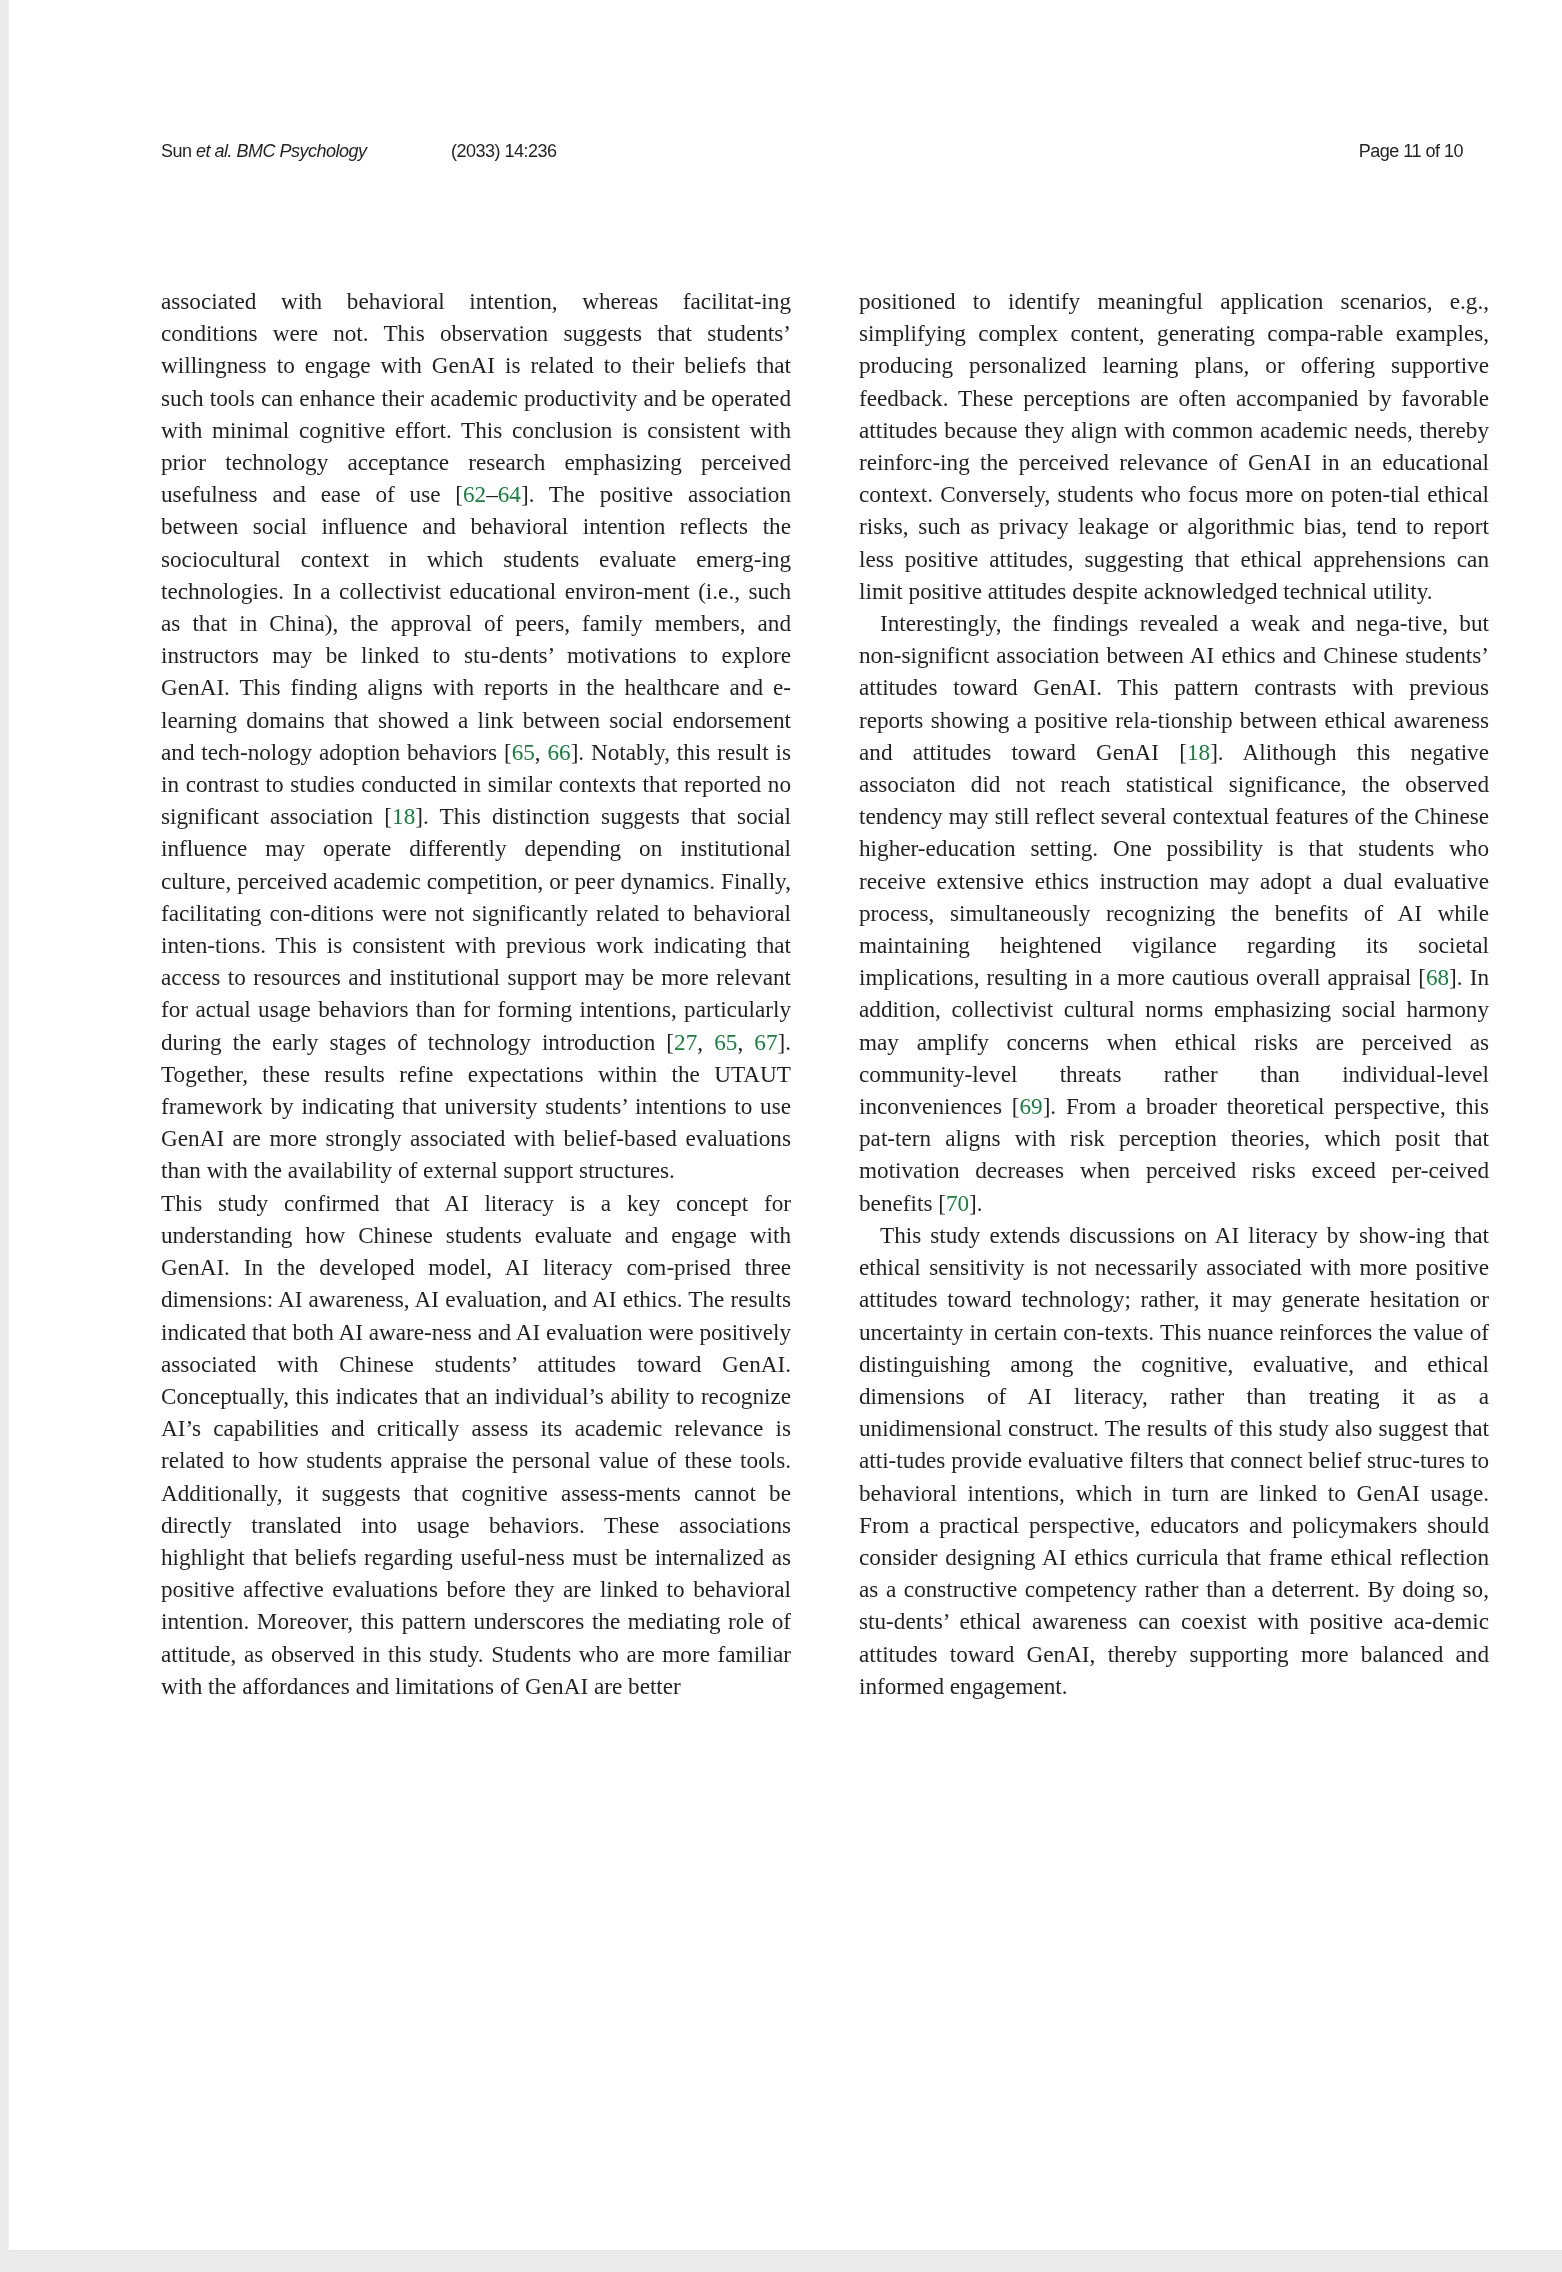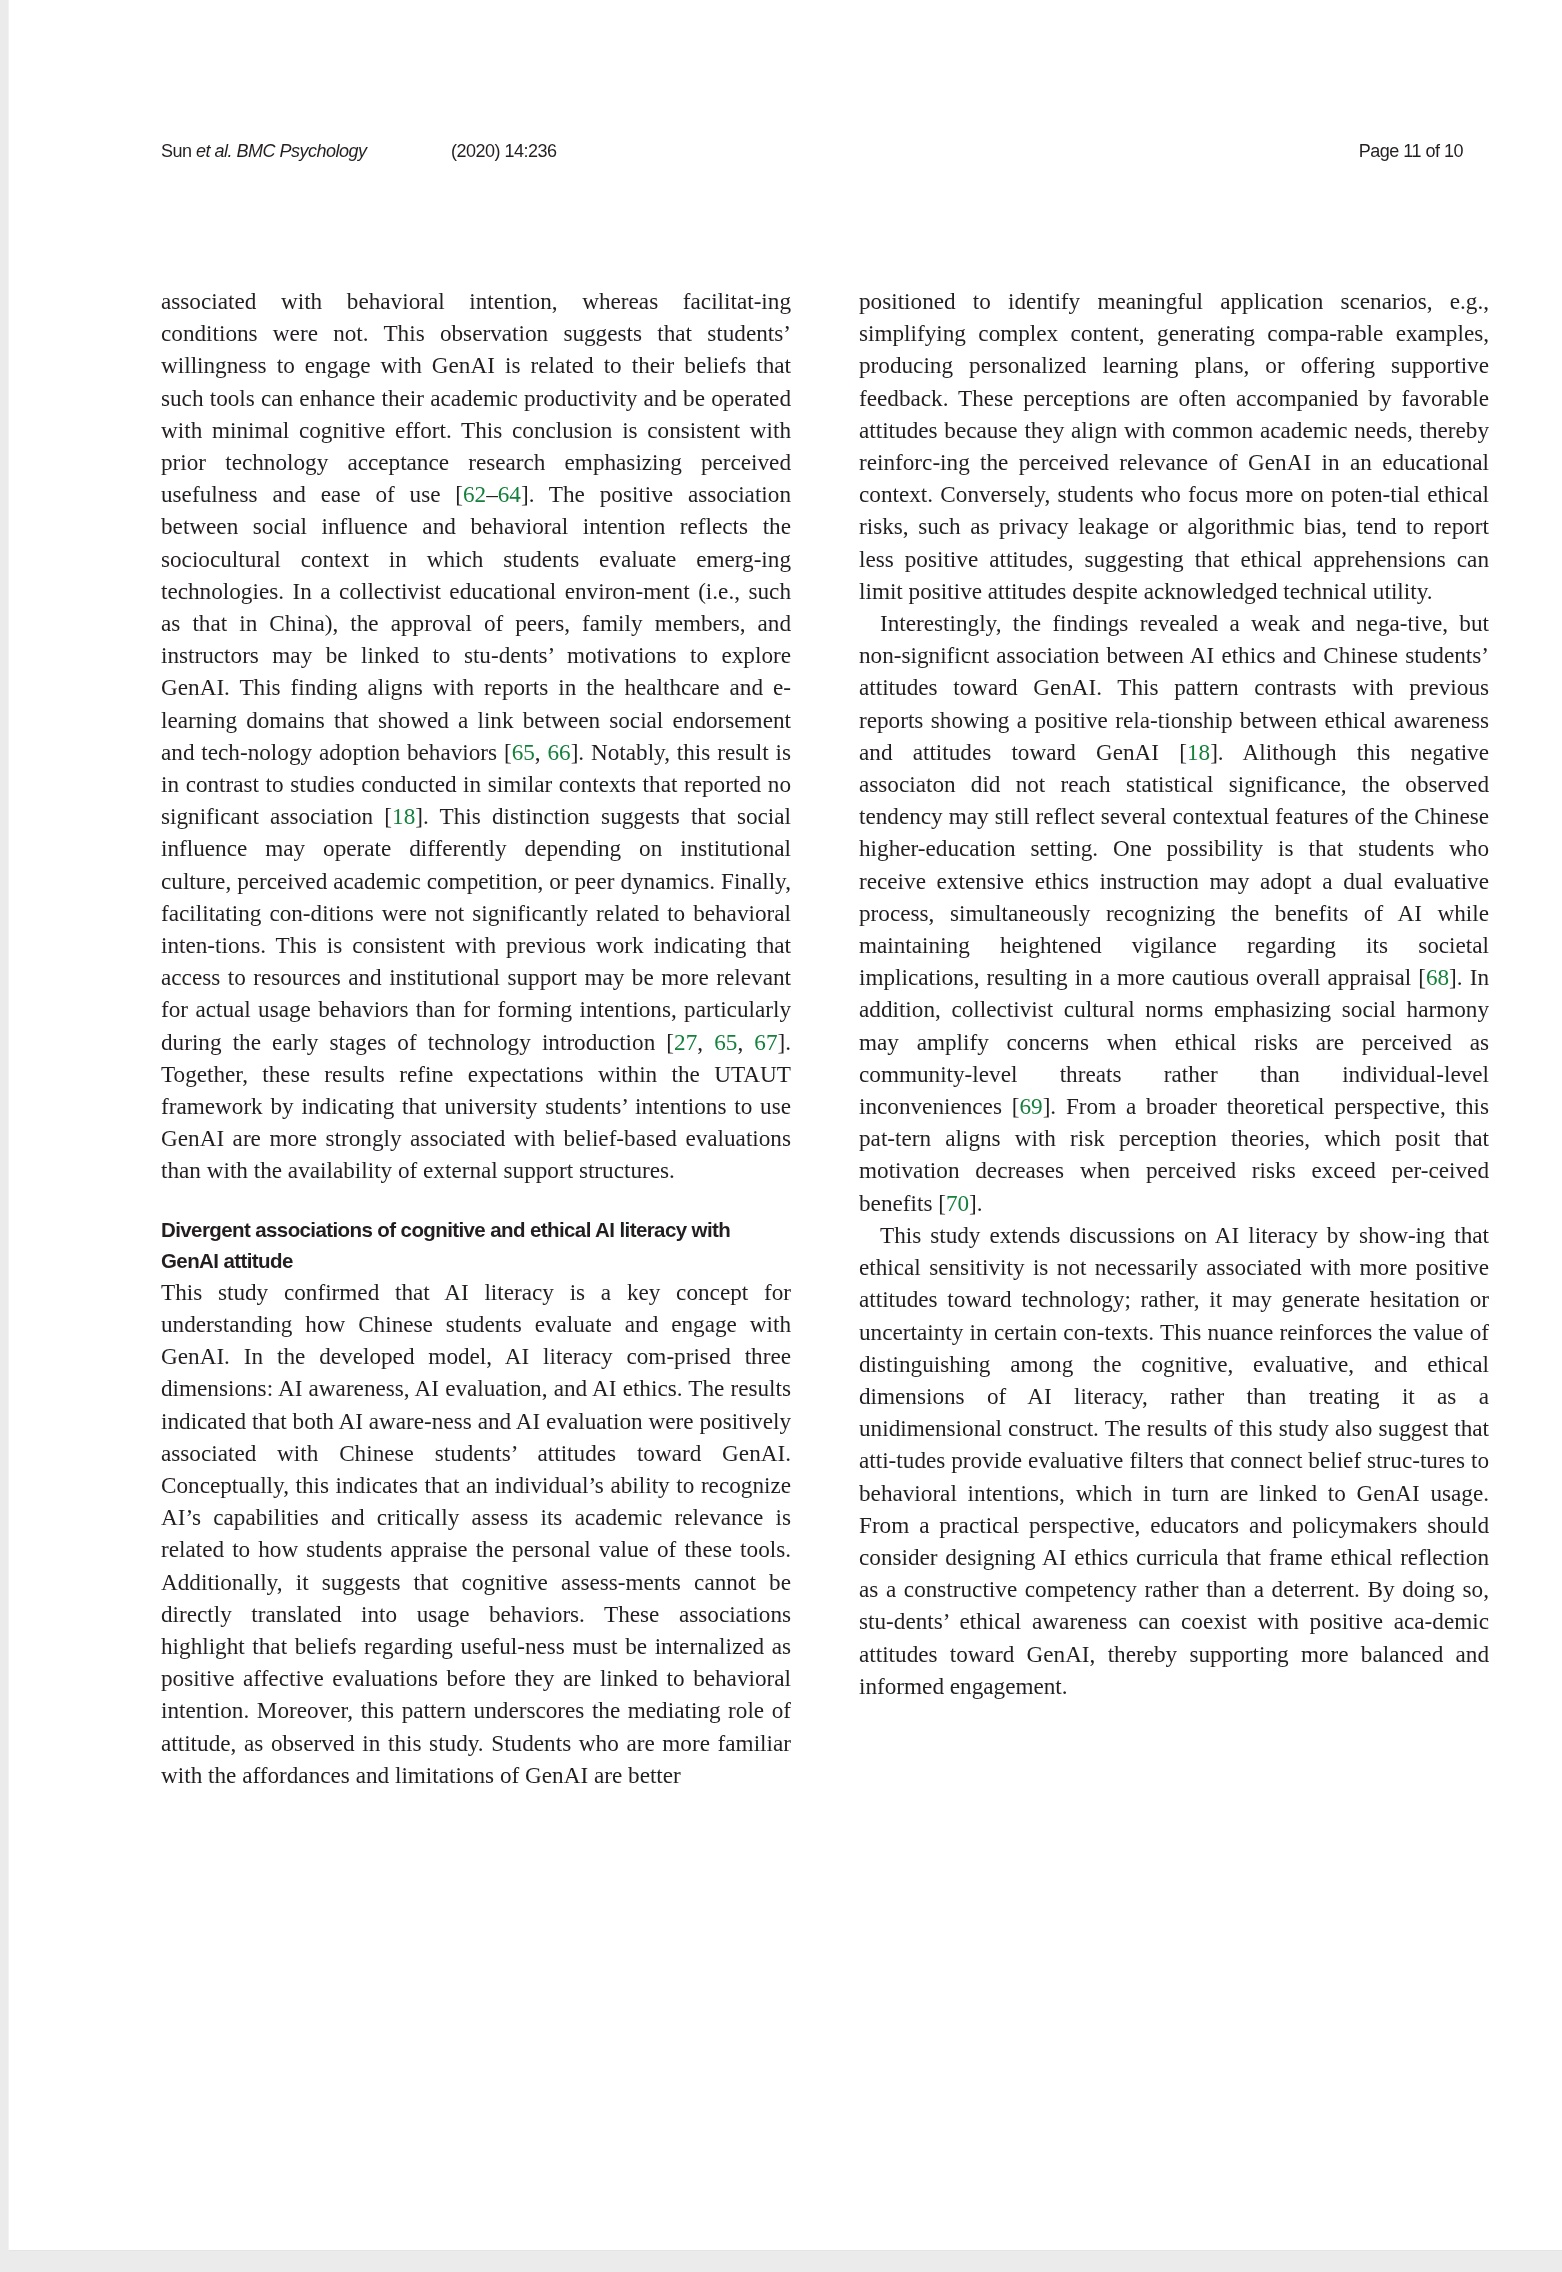--- a/index.html
+++ b/index.html
@@ -72,28 +72,27 @@
     color: #231f20;
   }
 </style>
 </head>
 <body>
 
 <div class="page">
 
   <div class="header">
     <span class="journal"><span>Sun </span><i>et al.</i><i> BMC Psychology</i></span>
-    <span class="volume">(2020) 14:236</span>
+    <span class="volume">(2033) 14:236</span>
     <span class="pageno">Page 11 of 10</span>
   </div>
 
   <div class="col col-left">
     <p><span>associated with behavioral intention, whereas facilitat-ing conditions were not. This observation suggests that students’ willingness to engage with GenAI is related to their beliefs that such tools can enhance their academic productivity and be operated with minimal cognitive effort. This conclusion is consistent with prior technology acceptance research emphasizing perceived usefulness and ease of use [</span><a class="ref" href="#">62</a><span>–</span><a class="ref" href="#">64</a><span>]. The positive association between social influence and behavioral intention reflects the sociocultural context in which students evaluate emerg-ing technologies. In a collectivist educational environ-ment (i.e., such as that in China), the approval of peers, family members, and instructors may be linked to stu-dents’ motivations to explore GenAI. This finding aligns with reports in the healthcare and e-learning domains that showed a link between social endorsement and tech-nology adoption behaviors [</span><a class="ref" href="#">65</a><span>, </span><a class="ref" href="#">66</a><span>]. Notably, this result is in contrast to studies conducted in similar contexts that reported no significant association [</span><a class="ref" href="#">18</a><span>]. This distinction suggests that social influence may operate differently depending on institutional culture, perceived academic competition, or peer dynamics. Finally, facilitating con-ditions were not significantly related to behavioral inten-tions. This is consistent with previous work indicating that access to resources and institutional support may be more relevant for actual usage behaviors than for forming intentions, particularly during the early stages of technology introduction [</span><a class="ref" href="#">27</a><span>, </span><a class="ref" href="#">65</a><span>, </span><a class="ref" href="#">67</a><span>]. Together, these results refine expectations within the UTAUT framework by indicating that university students’ intentions to use GenAI are more strongly associated with belief-based evaluations than with the availability of external support structures.</span></p>
 
-    <p class="section-heading">Divergent associations of cognitive and ethical AI literacy with GenAI attitude</p>
 
     <p>This study confirmed that AI literacy is a key concept for understanding how Chinese students evaluate and engage with GenAI. In the developed model, AI literacy com-prised three dimensions: AI awareness, AI evaluation, and AI ethics. The results indicated that both AI aware-ness and AI evaluation were positively associated with Chinese students’ attitudes toward GenAI. Conceptually, this indicates that an individual’s ability to recognize AI’s capabilities and critically assess its academic relevance is related to how students appraise the personal value of these tools. Additionally, it suggests that cognitive assess-ments cannot be directly translated into usage behaviors. These associations highlight that beliefs regarding useful-ness must be internalized as positive affective evaluations before they are linked to behavioral intention. Moreover, this pattern underscores the mediating role of attitude, as observed in this study. Students who are more familiar with the affordances and limitations of GenAI are better</p>
   </div>
 
   <div class="col col-right">
     <p>positioned to identify meaningful application scenarios, e.g., simplifying complex content, generating compa-rable examples, producing personalized learning plans, or offering supportive feedback. These perceptions are often accompanied by favorable attitudes because they align with common academic needs, thereby reinforc-ing the perceived relevance of GenAI in an educational context. Conversely, students who focus more on poten-tial ethical risks, such as privacy leakage or algorithmic bias, tend to report less positive attitudes, suggesting that ethical apprehensions can limit positive attitudes despite acknowledged technical utility.</p>
 
     <p class="indent"><span>Interestingly, the findings revealed a weak and nega-tive, but non-significnt association between AI ethics and Chinese students’ attitudes toward GenAI. This pattern contrasts with previous reports showing a positive rela-tionship between ethical awareness and attitudes toward GenAI [</span><a class="ref" href="#">18</a><span>]. Alithough this negative associaton did not reach statistical significance, the observed tendency may still reflect several contextual features of the Chinese higher-education setting. One possibility is that students who receive extensive ethics instruction may adopt a dual evaluative process, simultaneously recognizing the benefits of AI while maintaining heightened vigilance regarding its societal implications, resulting in a more cautious overall appraisal [</span><a class="ref" href="#">68</a><span>]. In addition, collectivist cultural norms emphasizing social harmony may amplify concerns when ethical risks are perceived as community-level threats rather than individual-level inconveniences [</span><a class="ref" href="#">69</a><span>]. From a broader theoretical perspective, this pat-tern aligns with risk perception theories, which posit that motivation decreases when perceived risks exceed per-ceived benefits [</span><a class="ref" href="#">70</a><span>].</span></p>
 
     <p class="indent">This study extends discussions on AI literacy by show-ing that ethical sensitivity is not necessarily associated with more positive attitudes toward technology; rather, it may generate hesitation or uncertainty in certain con-texts. This nuance reinforces the value of distinguishing among the cognitive, evaluative, and ethical dimensions of AI literacy, rather than treating it as a unidimensional construct. The results of this study also suggest that atti-tudes provide evaluative filters that connect belief struc-tures to behavioral intentions, which in turn are linked to GenAI usage. From a practical perspective, educators and policymakers should consider designing AI ethics curricula that frame ethical reflection as a constructive competency rather than a deterrent. By doing so, stu-dents’ ethical awareness can coexist with positive aca-demic attitudes toward GenAI, thereby supporting more balanced and informed engagement.</p>

